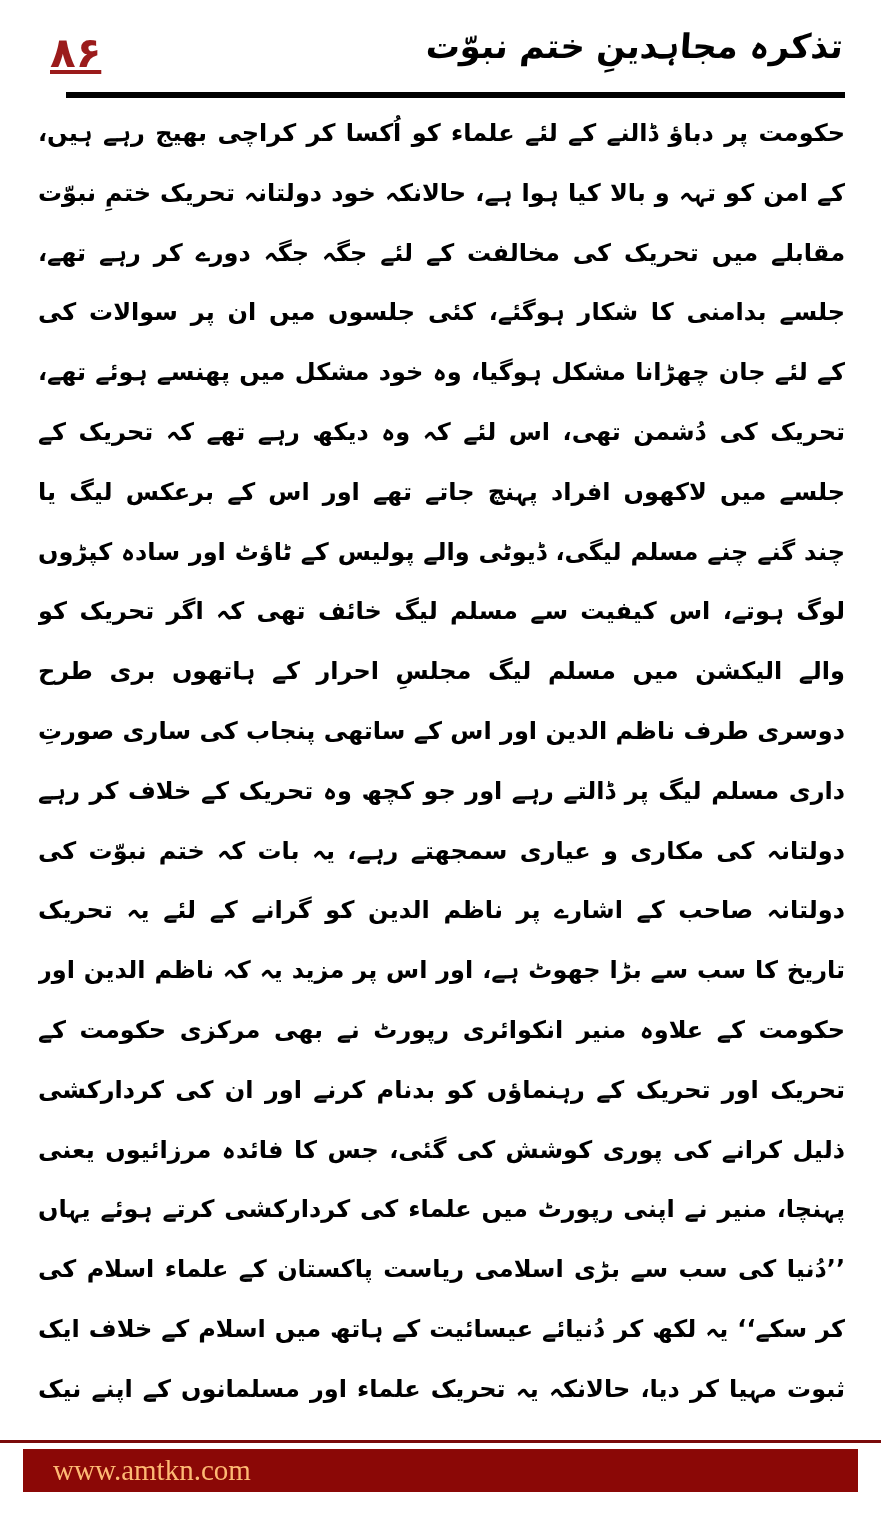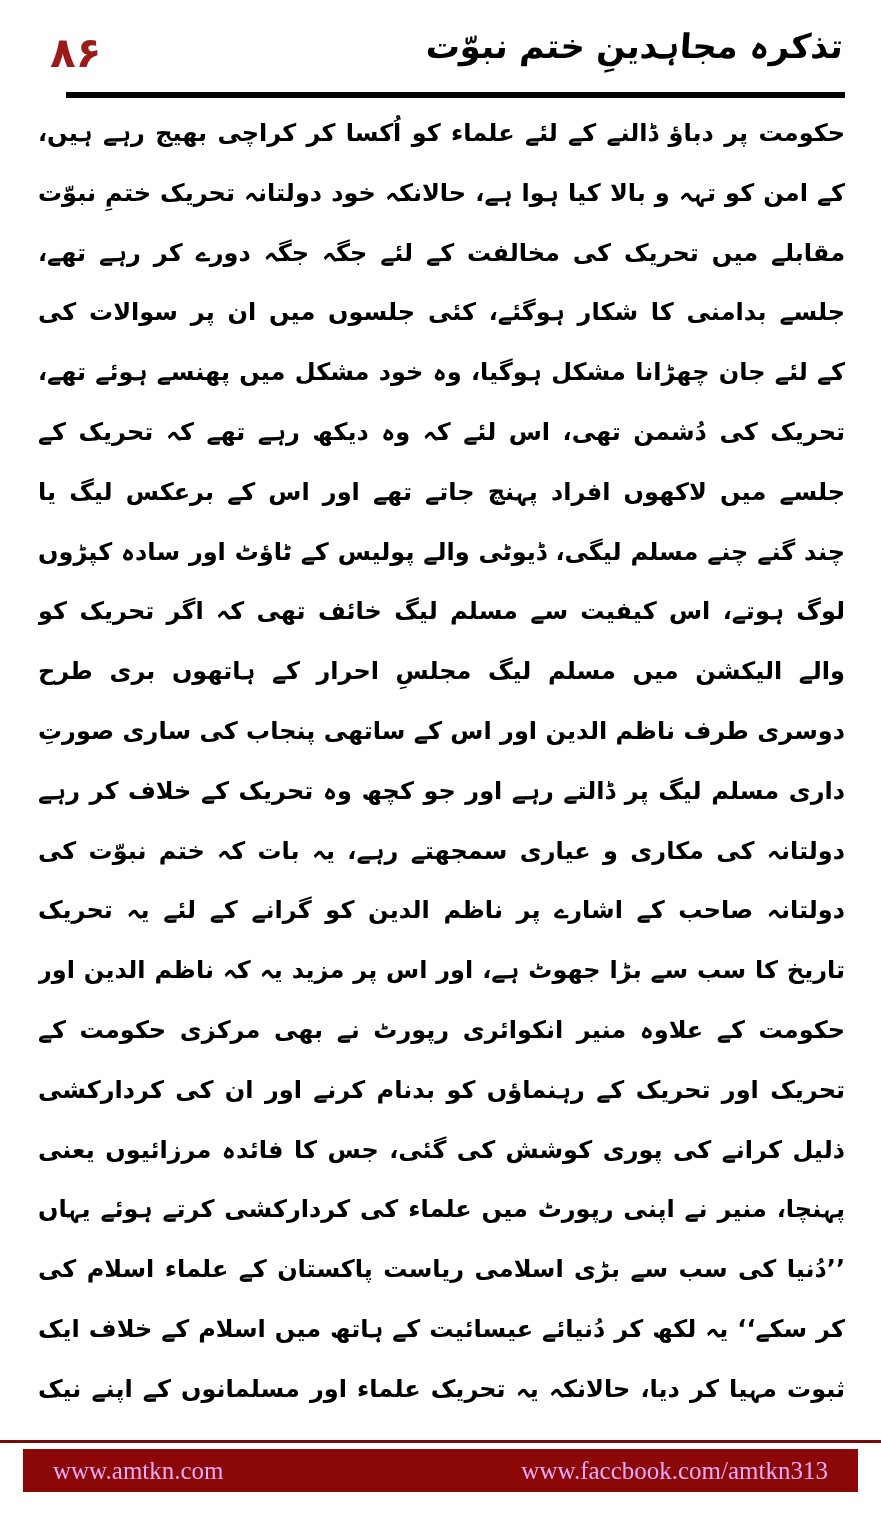--- a/index.html
+++ b/index.html
@@ -1,31 +1,31 @@
 <!DOCTYPE html>
 <html lang="ur"><head>
 <meta charset="utf-8">
 <style>
   html,body{margin:0;padding:0;background:#ffffff;}
   .page{position:relative;width:881px;height:1531px;background:#ffffff;overflow:hidden;
         font-family:"DejaVu Sans",sans-serif;}
   .page-number{position:absolute;top:28px;left:50px;font-size:42px;font-weight:bold;
-        color:#9B1B1B;letter-spacing:5px;}
+        color:#9B1B1B;letter-spacing:5px;text-decoration:underline;}
   .book-title{position:absolute;top:26px;right:38px;font-size:34px;font-weight:bold;
         color:#000;direction:rtl;transform:skewX(-4deg);}
   .header-rule{position:absolute;top:92px;left:66px;width:779px;height:6px;background:#000;}
   .body-text{position:absolute;top:104px;left:38px;width:807px;direction:rtl;}
   .line{height:59.8px;line-height:59.8px;font-size:24px;font-weight:bold;color:#000;
         text-align:justify;text-align-last:justify;-moz-text-align-last:justify;
         overflow:hidden;}
   .footer-rule{position:absolute;top:1440px;left:0;width:881px;height:3px;background:#7A0A0A;}
   .footer-bar{position:absolute;top:1449px;left:23px;width:835px;height:43px;background:#8B0806;
         display:flex;align-items:center;justify-content:space-between;
         padding:0 30px;box-sizing:border-box;
-        font-family:"Liberation Serif",serif;font-size:25px;color:#f0abfc;}
+        font-family:"Liberation Serif",serif;font-size:29px;color:#fdba74;}
   .footer-bar span{white-space:nowrap;cursor:pointer;}
 </style>
 </head>
 <body>
 
 <div class="page">
 
   <div class="page-number">۸۶</div>
 
   <div class="book-title">تذکرہ مجاہدینِ ختم نبوّت</div>
@@ -54,16 +54,15 @@
     <div class="line">پہنچا، منیر نے اپنی رپورٹ میں علماء کی کردارکشی کرتے ہوئے یہاں تک لکھ دیا کہ:</div>
     <div class="line">’’دُنیا کی سب سے بڑی اسلامی ریاست پاکستان کے علماء اسلام کی متفقہ تعریف نہیں</div>
     <div class="line">کر سکے‘‘ یہ لکھ کر دُنیائے عیسائیت کے ہاتھ میں اسلام کے خلاف ایک بڑا دستاویزی</div>
     <div class="line">ثبوت مہیا کر دیا، حالانکہ یہ تحریک علماء اور مسلمانوں کے اپنے نیک جذبات اور اِخلاص</div>
   </div>
 
   <div class="footer-rule"></div>
 
   <div class="footer-bar">
     <span>www.amtkn.com</span>
-    <span>www.faccbook.com/amtkn313</span>
   </div>
 
 </div>
 
 </body></html>

